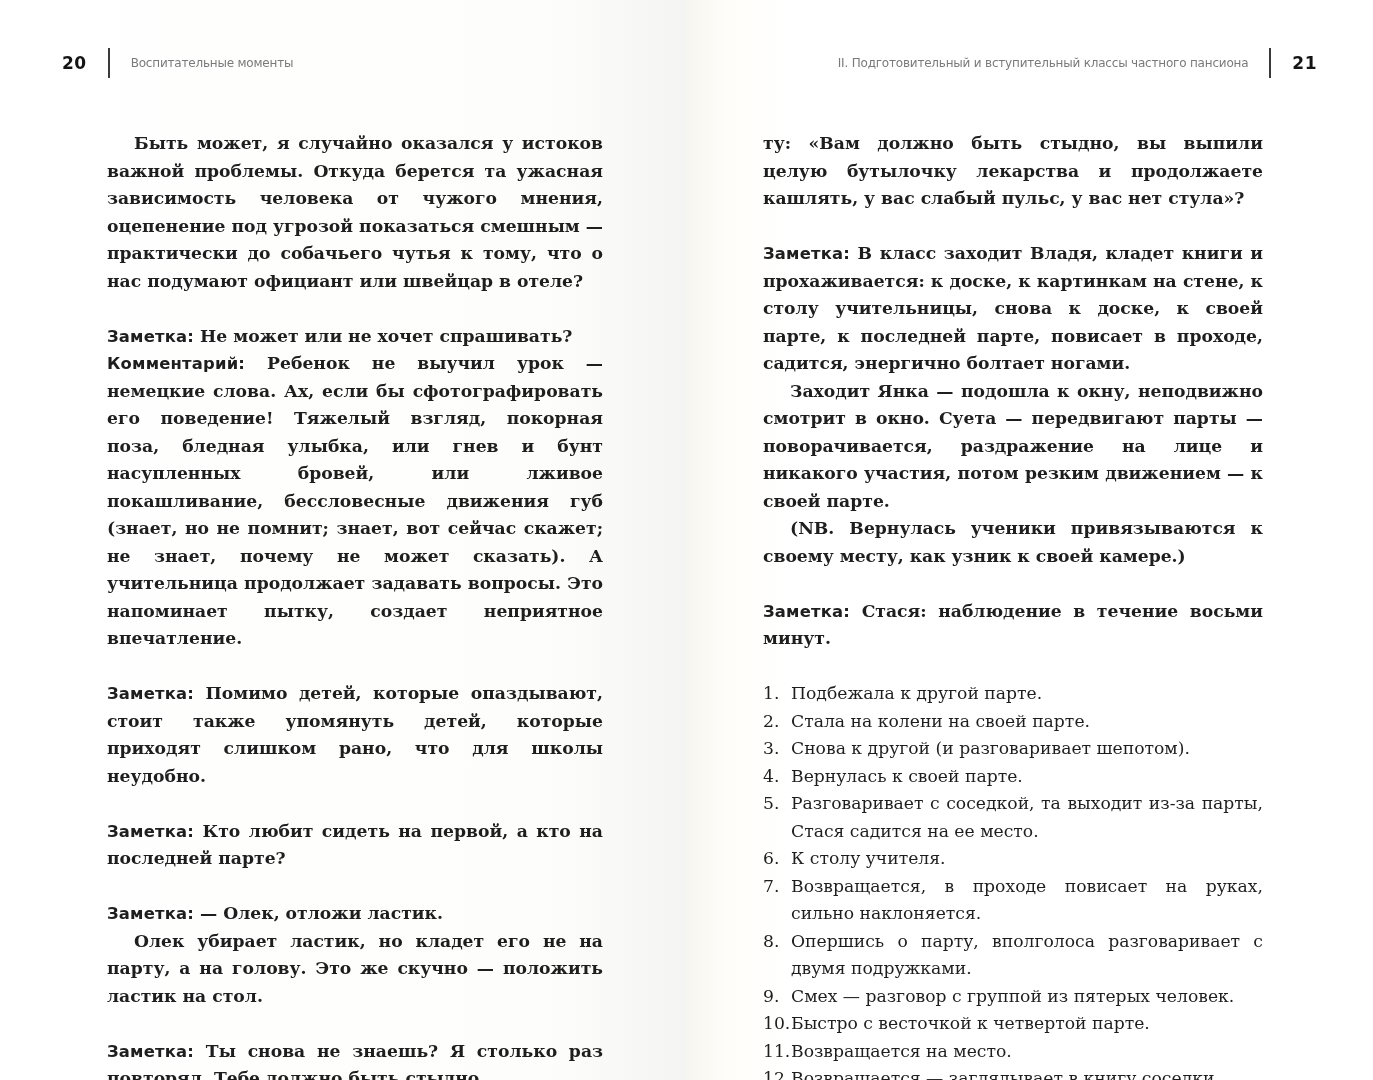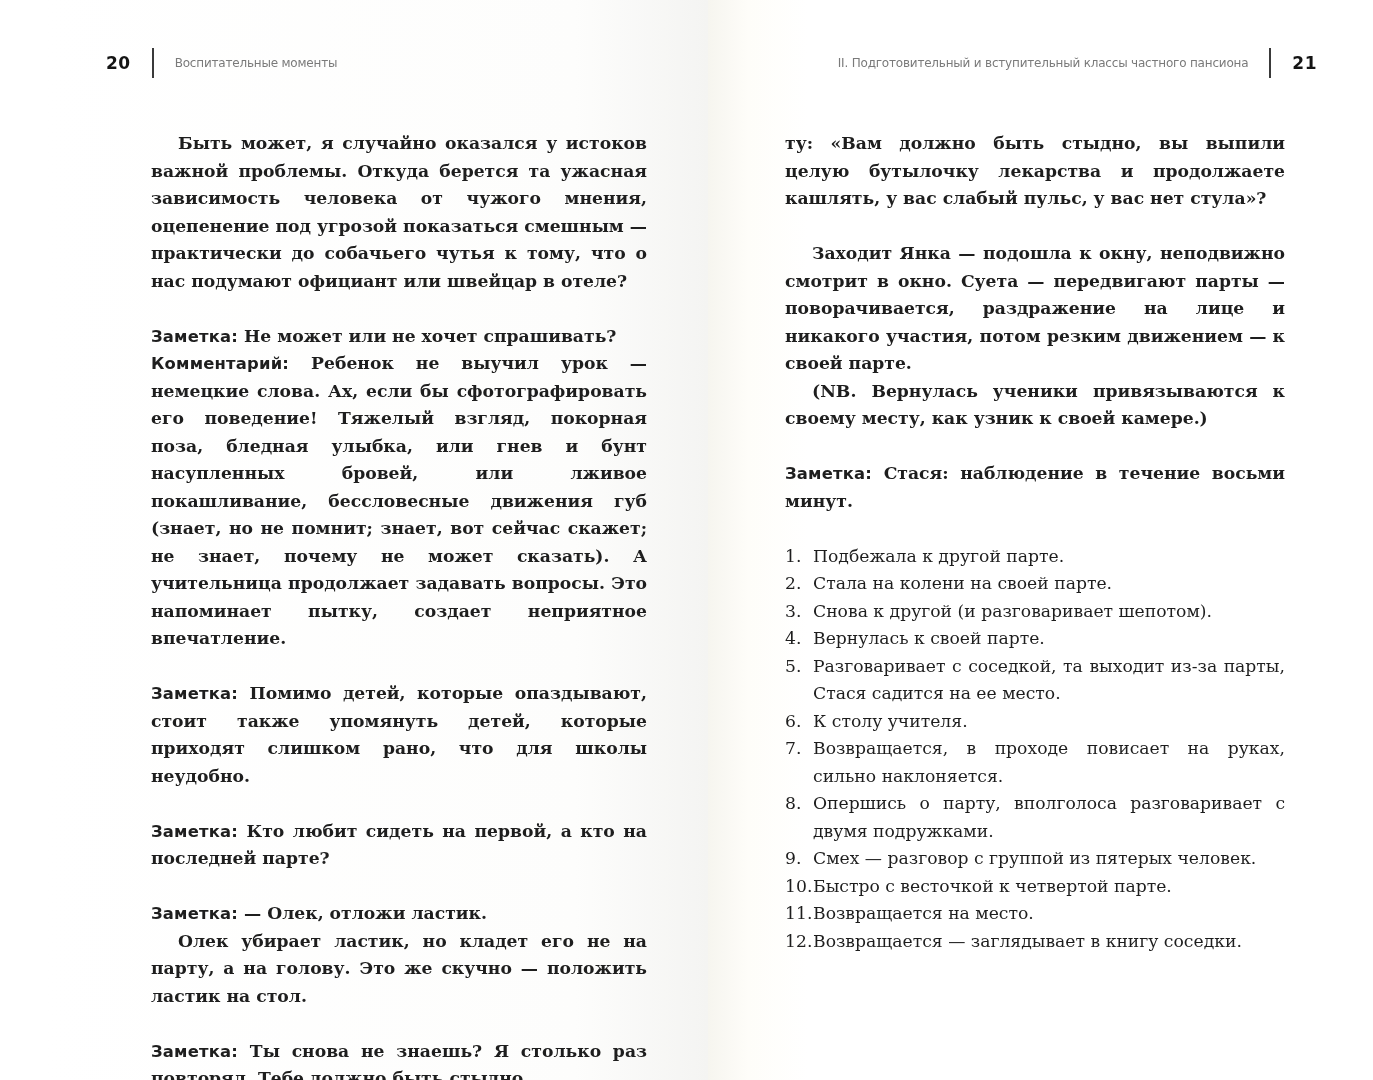--- a/index.html
+++ b/index.html
@@ -3,21 +3,21 @@
 <meta charset="utf-8">
 <style>
   html, body { margin: 0; padding: 0; }
   body {
     width: 1373px; height: 1080px; overflow: hidden;
     background: #ffffff;
     font-family: "DejaVu Serif", "Liberation Serif", serif;
     color: #1e1e1e;
     position: relative;
   }
-  .spread { position: absolute; inset: 0; display: flex; padding-left: 44px; }
+  .spread { position: absolute; inset: 0; display: flex; }
   .page { position: relative; height: 1080px; }
   .page-left { width: 686px; background: linear-gradient(to right, #ffffff 0%, #fdfdfc 80%, #f4f4f2 100%); }
   .page-right { width: 687px; background: linear-gradient(to right, #f6f5ef 0%, #fefdf9 6%, #ffffff 15%); }
 
   .header { position: absolute; top: 46px; height: 34px; display: flex; align-items: center; font-family: "DejaVu Sans", "Liberation Sans", sans-serif; }
   .header-left { left: 62px; }
   .header-right { right: 56px; }
   .page-num { font-weight: bold; font-size: 17px; color: #141414; letter-spacing: 0.5px; }
   .header-sep { width: 2px; height: 30px; background: #3a3a3a; margin: 0 21px; }
   .running-title { font-size: 12px; color: #7a7a7a; letter-spacing: -0.2px; }
@@ -70,20 +70,21 @@
   <div class="page page-right">
     <div class="header header-right">
       <span class="running-title">II. Подготовительный и вступительный классы частного пансиона</span>
       <span class="header-sep"></span>
       <span class="page-num">21</span>
     </div>
     <div class="body-text body-right" id="right-body">
       <div id="right-blocks">
           <p class="para"><span>ту: «Вам должно быть стыдно, вы выпили целую бутылочку лекарства и продолжаете кашлять, у вас слабый пульс, у вас нет стула»?</span></p>
           <div class="gap"></div>
+          <p class="para"><span class="label">Заметка:</span><span> В класс заходит Владя, кладет книги и прохаживается: к доске, к картинкам на стене, к столу учительницы, снова к доске, к своей парте, к последней парте, повисает в проходе, садится, энергично болтает ногами.</span></p>
           <p class="para indent"><span>Заходит Янка — подошла к окну, неподвижно смотрит в окно. Суета — передвигают парты — поворачивается, раздражение на лице и никакого участия, потом резким движением — к своей парте.</span></p>
           <p class="para indent"><span>(NB. Вернулась ученики привязываются к своему месту, как узник к своей камере.)</span></p>
           <div class="gap"></div>
           <p class="para"><span class="label">Заметка:</span><span> Стася: наблюдение в течение восьми минут.</span></p>
         </div>
       <div class="gap"></div>
       <ol class="list" id="right-list">
           <li>
             <span class="num">1.</span>
             <span class="txt">Подбежала к другой парте.</span>

